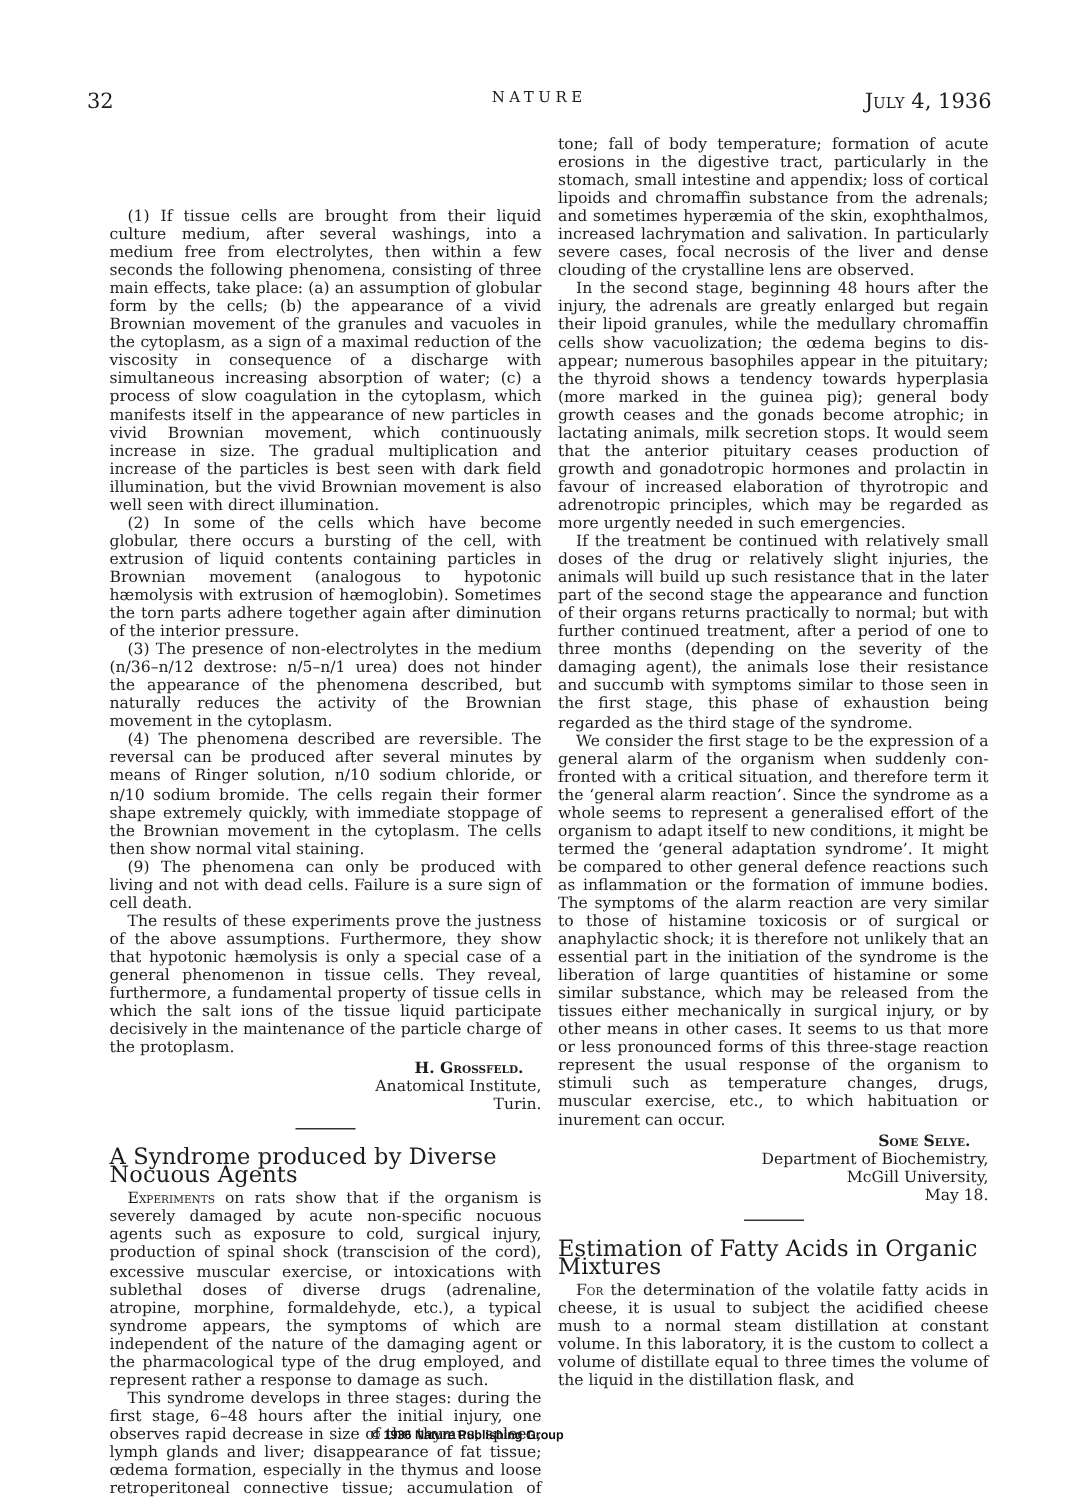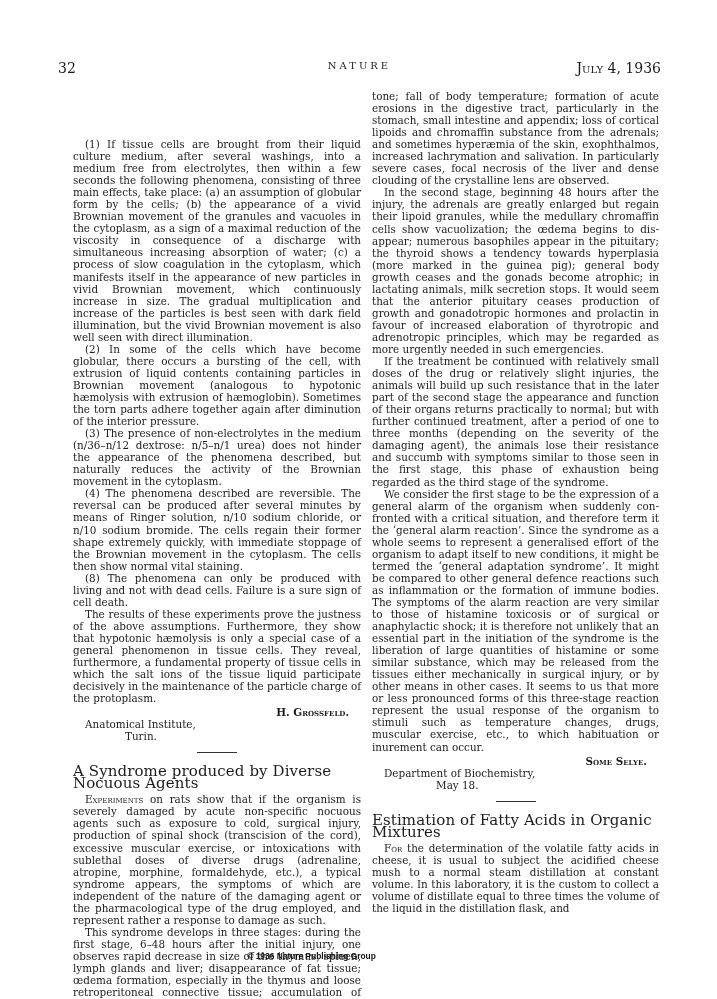--- a/index.html
+++ b/index.html
@@ -11,21 +11,21 @@
   .header { position: absolute; top: 60px; left: 58px; width: 603px; height: 20px; }
   .header .pn { position: absolute; left: 0; top: 0; font-size: 14px; }
   .header .title { position: absolute; left: 0; right: 0; top: 0; text-align: center; font-size: 10px; letter-spacing: 3px; }
   .header .date { position: absolute; right: 0; top: 0; font-size: 14px; font-variant: small-caps; }
   .col { position: absolute; top: 90px; font-size: 10.4px; line-height: 12.05px; text-align: justify; hyphens: manual; }
   .col-left { left: 73px; width: 288px; margin-top: 48px; }
   .col-right { left: 372px; width: 287px; }
   .col p { margin: 0; text-indent: 12px; }
   .col p.noind { text-indent: 0; }
   .sig { text-align: right; font-variant: small-caps; margin: 2px 12px 0 0; font-weight: bold; }
-  .addr { margin: 0 0 0 12px; text-align: left; }
+  .addr { margin: 0 0 0 12px; text-align: right; }
   .addr div { line-height: 12px; }
   .addr .l2 { padding-left: 40px; }
   .addr .l3 { padding-left: 30px; }
   .addr .l4 { padding-left: 52px; }
   .rule { width: 40px; height: 0; border-top: 1px solid #333; margin: 10px auto 12px auto; }
   h2 { font-weight: normal; font-size: 15px; margin: 12px 0 4px 0; text-align: left; letter-spacing: 0.1px; }
   .sc { font-variant: small-caps; }
   .footer { position: absolute; top: 951px; left: 0; width: 623px; text-align: center; font-family: "Liberation Sans", sans-serif; font-weight: bold; font-size: 8.4px; color: #111; }
 </style>
 </head>
@@ -35,41 +35,42 @@
   <span class="pn">32</span>
   <span class="title">NATURE</span>
   <span class="date">July 4, 1936</span>
 </div>
 
 <div class="col col-left">
   <p>(1) If tissue cells are brought from their liquid culture medium, after several washings, into a medium free from electrolytes, then within a few seconds the following phenomena, consisting of three main effects, take place: (a) an assumption of globular form by the cells; (b) the appearance of a vivid Brownian movement of the granules and vacuoles in the cytoplasm, as a sign of a maximal reduction of the viscosity in consequence of a dis­charge with simultaneous increasing absorption of water; (c) a process of slow coagulation in the cytoplasm, which manifests itself in the appearance of new particles in vivid Brownian movement, which continuously increase in size. The gradual multipli­cation and increase of the particles is best seen with dark field illumination, but the vivid Brownian move­ment is also well seen with direct illumination.</p>
   <p>(2) In some of the cells which have become globular, there occurs a bursting of the cell, with extrusion of liquid contents containing particles in Brownian movement (analogous to hypotonic hæmolysis with extrusion of hæmoglobin). Some­times the torn parts adhere together again after diminution of the interior pressure.</p>
   <p>(3) The presence of non-electrolytes in the medium (n/36–n/12 dextrose: n/5–n/1 urea) does not hinder the appearance of the phenomena described, but naturally reduces the activity of the Brownian movement in the cytoplasm.</p>
   <p>(4) The phenomena described are reversible. The reversal can be produced after several minutes by means of Ringer solution, n/10 sodium chloride, or n/10 sodium bromide. The cells regain their former shape extremely quickly, with immediate stoppage of the Brownian movement in the cytoplasm. The cells then show normal vital staining.</p>
-  <p>(8) The phenomena can only be produced with living and not with dead cells. Failure is a sure sign of cell death.</p>
+  <p>(9) The phenomena can only be produced with living and not with dead cells. Failure is a sure sign of cell death.</p>
   <p>The results of these experiments prove the justness of the above assumptions. Furthermore, they show that hypotonic hæmolysis is only a special case of a general phenomenon in tissue cells. They reveal, furthermore, a fundamental property of tissue cells in which the salt ions of the tissue liquid participate decisively in the maintenance of the particle charge of the protoplasm.</p>
   <div class="sig">H. Grossfeld.</div>
   <div class="addr">
     <div>Anatomical Institute,</div>
     <div class="l2">Turin.</div>
   </div>
   <div class="rule"></div>
   <h2>A Syndrome produced by Diverse Nocuous Agents</h2>
   <p><span class="sc">Experiments</span><span> on rats show that if the organism is severely damaged by acute non-specific nocuous agents such as exposure to cold, surgical injury, production of spinal shock (transcision of the cord), excessive muscular exercise, or intoxications with sublethal doses of diverse drugs (adrenaline, atropine, morphine, formaldehyde, etc.), a typical syndrome appears, the symptoms of which are independent of the nature of the damaging agent or the pharmacological type of the drug employed, and represent rather a response to damage as such.</span></p>
   <p>This syndrome develops in three stages: during the first stage, 6–48 hours after the initial injury, one observes rapid decrease in size of the thymus, spleen, lymph glands and liver; disappearance of fat tissue; œdema formation, especially in the thymus and loose retroperitoneal connective tissue; accumulation of pleural and peritoneal transudate; loss of muscular</p>
 </div>
 
 <div class="col col-right">
   <p class="noind">tone; fall of body temperature; formation of acute erosions in the digestive tract, particularly in the stomach, small intestine and appendix; loss of cortical lipoids and chromaffin substance from the adrenals; and sometimes hyperæmia of the skin, exophthalmos, increased lachrymation and saliva­tion. In particularly severe cases, focal necrosis of the liver and dense clouding of the crystalline lens are observed.</p>
   <p>In the second stage, beginning 48 hours after the injury, the adrenals are greatly enlarged but regain their lipoid granules, while the medullary chromaffin cells show vacuolization; the œdema begins to dis­appear; numerous basophiles appear in the pituitary; the thyroid shows a tendency towards hyperplasia (more marked in the guinea pig); general body growth ceases and the gonads become atrophic; in lactating animals, milk secretion stops. It would seem that the anterior pituitary ceases production of growth and gonadotropic hormones and prolactin in favour of increased elaboration of thyrotropic and adrenotropic principles, which may be regarded as more urgently needed in such emergencies.</p>
   <p>If the treatment be continued with relatively small doses of the drug or relatively slight injuries, the animals will build up such resistance that in the later part of the second stage the appearance and function of their organs returns practically to normal; but with further continued treatment, after a period of one to three months (depending on the severity of the damaging agent), the animals lose their resistance and succumb with symptoms similar to those seen in the first stage, this phase of exhaustion being regarded as the third stage of the syndrome.</p>
   <p>We consider the first stage to be the expression of a general alarm of the organism when suddenly con­fronted with a critical situation, and therefore term it the ‘general alarm reaction’. Since the syndrome as a whole seems to represent a generalised effort of the organism to adapt itself to new conditions, it might be termed the ‘general adaptation syndrome’. It might be compared to other general defence re­actions such as inflammation or the formation of immune bodies. The symptoms of the alarm reaction are very similar to those of histamine toxicosis or of surgical or anaphylactic shock; it is therefore not unlikely that an essential part in the initiation of the syndrome is the liberation of large quantities of histamine or some similar substance, which may be released from the tissues either mechanically in surgical injury, or by other means in other cases. It seems to us that more or less pronounced forms of this three-stage reaction represent the usual response of the organism to stimuli such as temperature changes, drugs, muscular exercise, etc., to which habituation or inurement can occur.</p>
   <div class="sig">Some Selye.</div>
   <div class="addr">
     <div>Department of Biochemistry,</div>
+    <div class="l2">McGill University,</div>
     <div class="l4">May 18.</div>
   </div>
   <div class="rule"></div>
   <h2>Estimation of Fatty Acids in Organic Mixtures</h2>
   <p><span class="sc">For</span><span> the determination of the volatile fatty acids in cheese, it is usual to subject the acidified cheese mush to a normal steam distillation at constant volume. In this laboratory, it is the custom to collect a volume of distillate equal to three times the volume of the liquid in the distillation flask, and</span></p>
 </div>
 
 <div class="footer">© 1936 Nature Publishing Group</div>
 
 </body></html>

